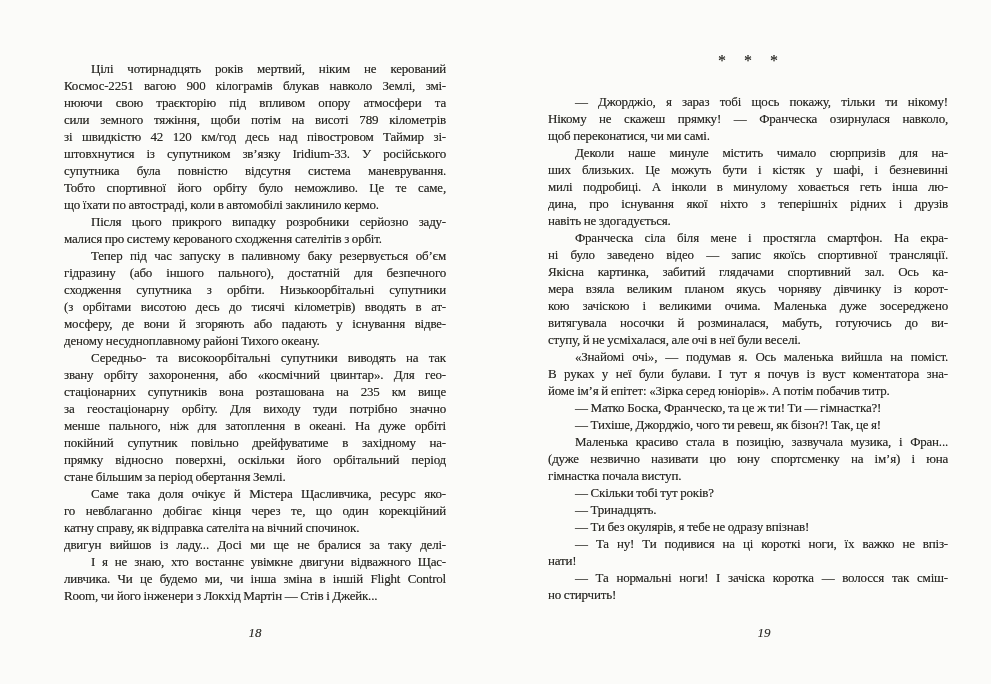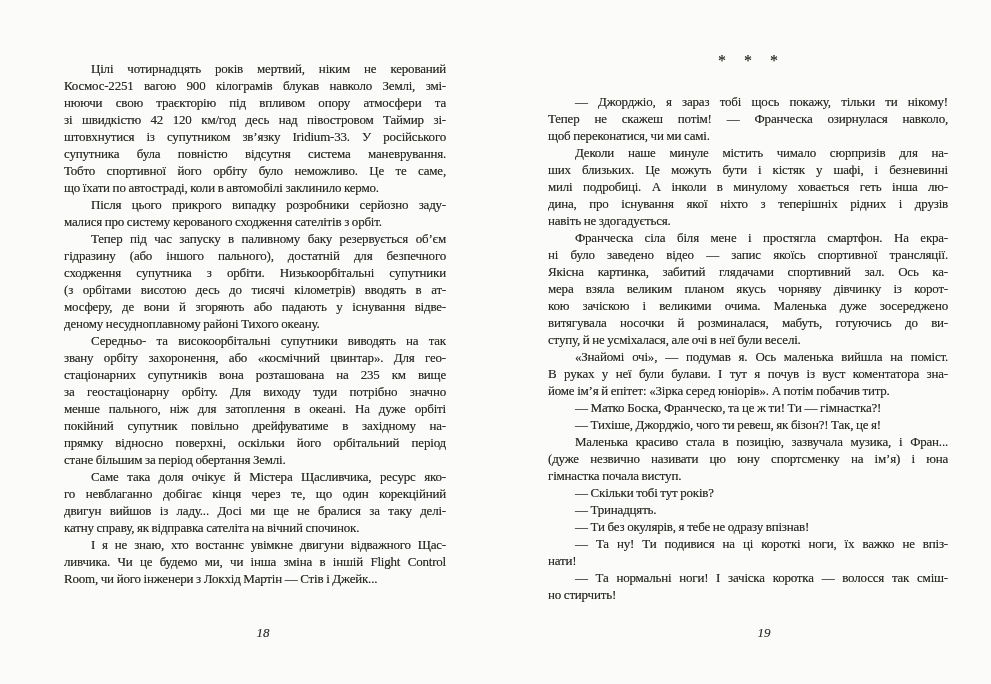--- a/index.html
+++ b/index.html
@@ -25,34 +25,35 @@
   .separator {
     text-align: center; font-size: 16px; line-height: 17px;
     word-spacing: 14px; height: 17px; margin-bottom: 24px;
     text-shadow: 0 0 0.3px rgba(40,40,35,0.55);
   }
   .page-number {
     position: absolute; top: 625px; width: 382px;
     text-align: center; font-style: italic; font-size: 13px; color: #33322e;
     text-shadow: 0 0 0.3px rgba(40,40,35,0.5);
   }
-  .page-number.pn-left  { left: 72px; font-family: Liberation Serif, serif; }
+  .page-number.pn-left  { left: 64px; font-family: Liberation Serif, serif; }
   .page-number.pn-right { left: 564px; width: 400px; }
 </style>
 </head>
 <body>
 
 <div class="spread">
 
   <div class="page page-left">
     <div class="page-text">
         <div class="para">
           <div class="ln ind j"><span>Цілі чотирнадцять років мертвий, ніким не керований</span></div>
           <div class="ln j"><span>Космос-2251 вагою 900 кілограмів блукав навколо Землі, змі-</span></div>
           <div class="ln j"><span>нюючи свою траєкторію під впливом опору атмосфери та</span></div>
+          <div class="ln j"><span>сили земного тяжіння, щоби потім на висоті 789 кілометрів</span></div>
           <div class="ln j"><span>зі швидкістю 42 120 км/год десь над півостровом Таймир зі-</span></div>
           <div class="ln j"><span>штовхнутися із супутником зв’язку </span><span class="it">Iridium-33</span><span>. У російського</span></div>
           <div class="ln j"><span>супутника була повністю відсутня система маневрування.</span></div>
           <div class="ln j"><span>Тобто спортивної його орбіту було неможливо. Це те саме,</span></div>
           <div class="ln"><span>що їхати по автостраді, коли в автомобілі заклинило кермо.</span></div>
         </div>
         <div class="para">
           <div class="ln ind j"><span>Після цього прикрого випадку розробники серйозно заду-</span></div>
           <div class="ln"><span>малися про систему керованого сходження сателітів з орбіт.</span></div>
         </div>
@@ -70,37 +71,37 @@
           <div class="ln j"><span>стаціонарних супутників вона розташована на 235 км вище</span></div>
           <div class="ln j"><span>за геостаціонарну орбіту. Для виходу туди потрібно значно</span></div>
           <div class="ln j"><span>менше пального, ніж для затоплення в океані. На дуже орбіті</span></div>
           <div class="ln j"><span>покійний супутник повільно дрейфуватиме в західному на-</span></div>
           <div class="ln j"><span>прямку відносно поверхні, оскільки його орбітальний період</span></div>
           <div class="ln"><span>стане більшим за період обертання Землі.</span></div>
         </div>
         <div class="para">
           <div class="ln ind j"><span>Саме така доля очікує й Містера Щасливчика, ресурс яко-</span></div>
           <div class="ln j"><span>го невблаганно добігає кінця через те, що один корекційний</span></div>
+          <div class="ln"><span>катну справу, як відправка сателіта на вічний спочинок.</span></div>
           <div class="ln j"><span>двигун вийшов із ладу... Досі ми ще не бралися за таку делі-</span></div>
-          <div class="ln"><span>катну справу, як відправка сателіта на вічний спочинок.</span></div>
         </div>
         <div class="para">
           <div class="ln ind j"><span>І я не знаю, хто востаннє увімкне двигуни відважного Щас-</span></div>
           <div class="ln j"><span>ливчика. Чи це будемо ми, чи інша зміна в іншій </span><span class="it">Flight Control</span></div>
           <div class="ln"><span class="it">Room</span><span>, чи його інженери з </span><span class="it">Локхід Мартін</span><span> — Стів і Джейк...</span></div>
         </div>
       </div>
   </div>
 
   <div class="page page-right">
     <div class="separator">* * *</div>
     <div class="page-text">
         <div class="para">
           <div class="ln ind j"><span>— Джорджіо, я зараз тобі щось покажу, тільки ти нікому!</span></div>
-          <div class="ln j"><span>Тепер не скажеш потім! — Франческа озирнулася навколо,</span></div>
+          <div class="ln j"><span>Нікому не скажеш прямку! — Франческа озирнулася навколо,</span></div>
           <div class="ln"><span>щоб переконатися, чи ми самі.</span></div>
         </div>
         <div class="para">
           <div class="ln ind j"><span>Деколи наше минуле містить чимало сюрпризів для на-</span></div>
           <div class="ln j"><span>ших близьких. Це можуть бути і кістяк у шафі, і безневинні</span></div>
           <div class="ln j"><span>милі подробиці. А інколи в минулому ховається геть інша лю-</span></div>
           <div class="ln j"><span>дина, про існування якої ніхто з теперішніх рідних і друзів</span></div>
           <div class="ln"><span>навіть не здогадується.</span></div>
         </div>
         <div class="para">

